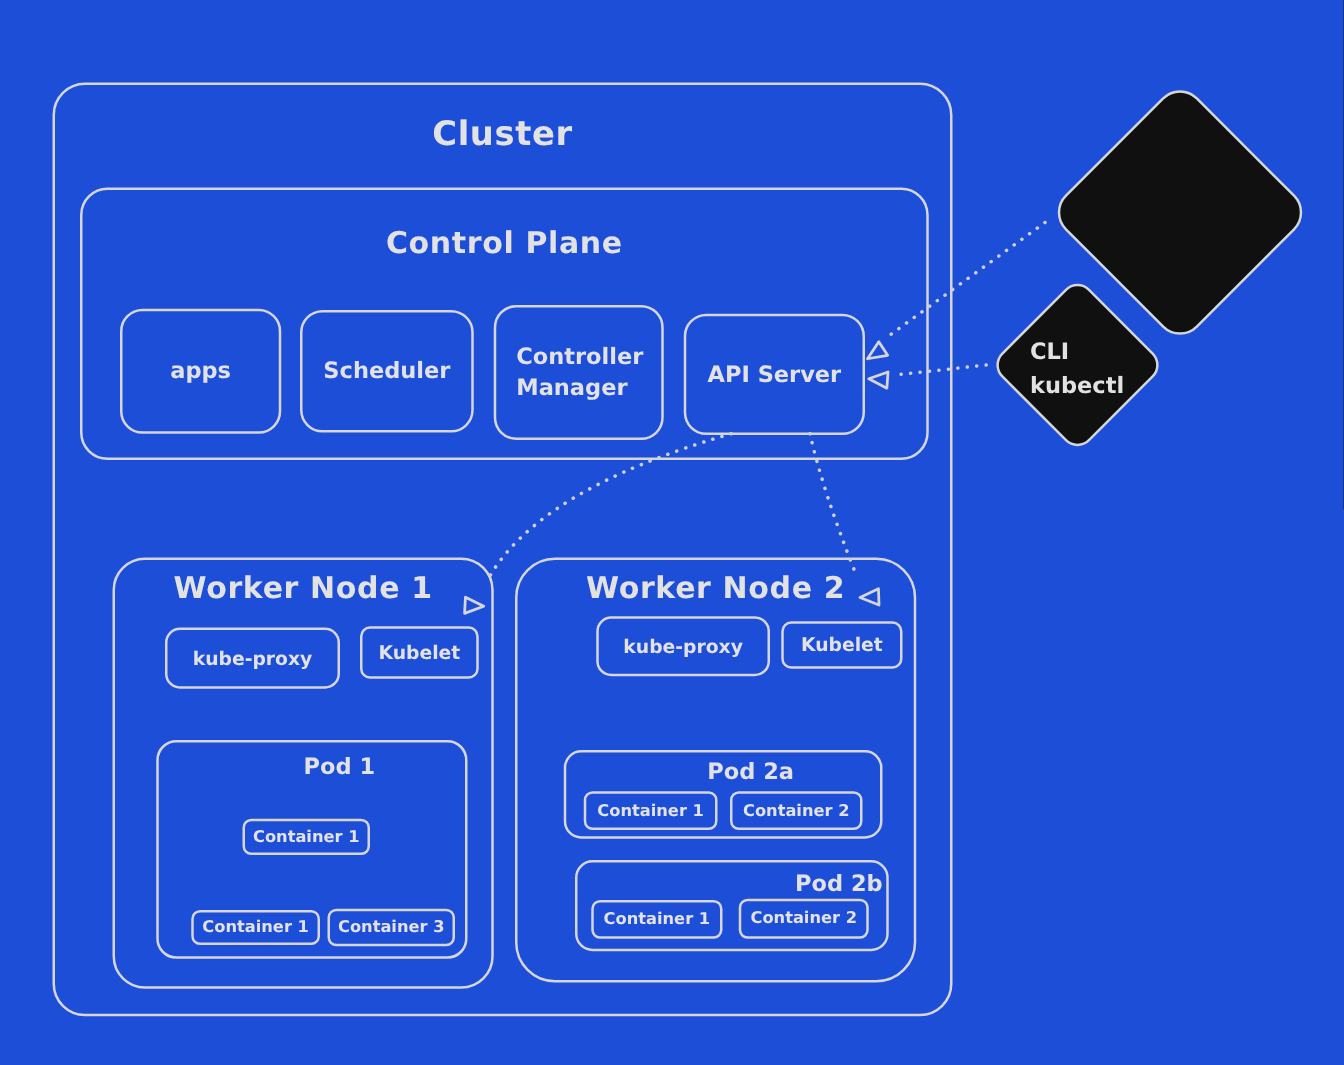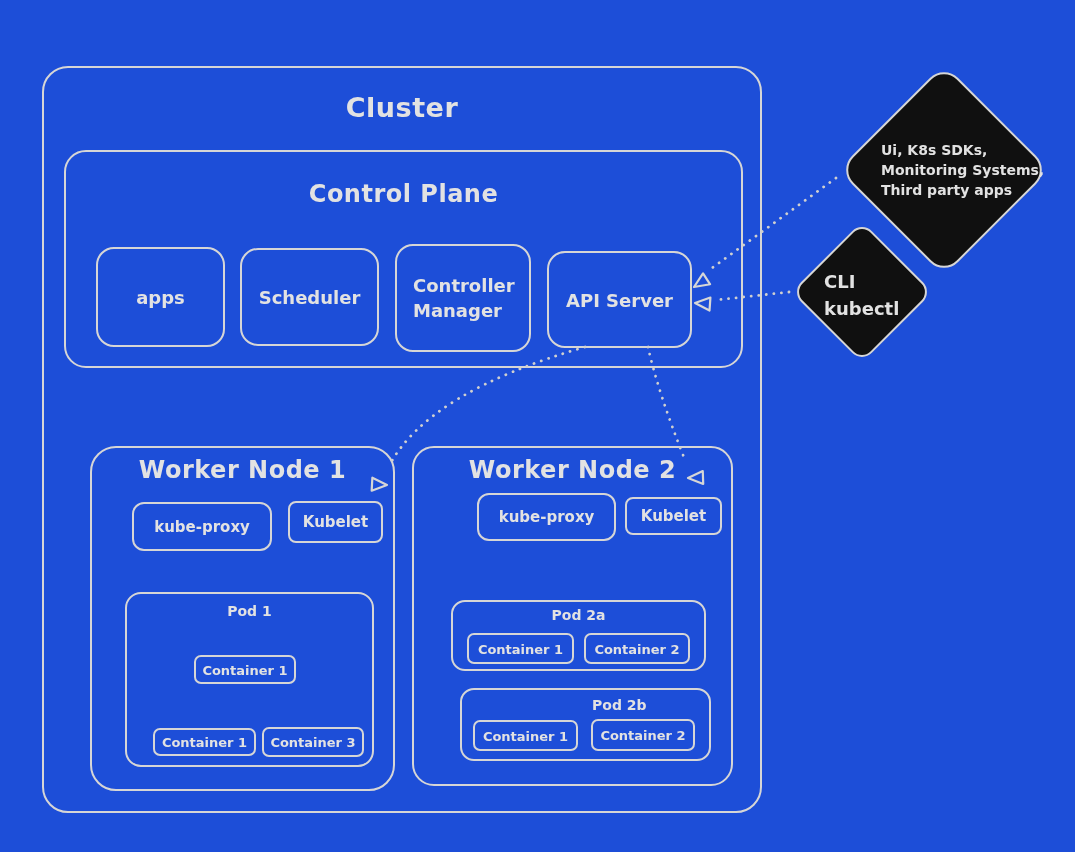--- a/index.html
+++ b/index.html
@@ -8,21 +8,21 @@
     font-family:"DejaVu Sans",sans-serif;font-weight:bold;color:#e2e2e2;
   }
   .box{position:absolute;border:2.5px solid #d6d6d6;border-radius:20px;background:transparent;box-sizing:border-box;}
   .thin{border-width:2px;}
   .title{position:absolute;left:0;right:0;text-align:center;white-space:nowrap;}
   .lbl{position:absolute;left:0;right:0;top:50%;transform:translateY(-50%);text-align:center;white-space:nowrap;}
   .big-title{font-size:27px;letter-spacing:0.5px;}
   .mid-title{font-size:24px;letter-spacing:0.5px;}
   .comp-lbl{font-size:18px;}
   .small-lbl{font-size:15px;}
-  .pod-title{font-size:14px;}
+  .pod-title{font-size:18px;margin-left:44px;}
   .cont-lbl{font-size:13px;}
   .diamond{position:absolute;border:2.5px solid #d6d6d6;border-radius:18px;background:#101010;box-sizing:border-box;transform:rotate(45deg);}
   .dtext{position:absolute;text-align:left;line-height:20px;font-size:14px;white-space:nowrap;}
   .arrows{position:absolute;left:0;top:0;pointer-events:none;}
 </style>
 </head>
 <body>
 
 <div class="canvas">
 
@@ -61,21 +61,21 @@
         </div>
         <div class="box thin" style="left:26px;top:134px;width:103px;height:28px;border-radius:7px;">
           <div class="lbl cont-lbl">Container 1</div>
         </div>
         <div class="box thin" style="left:135px;top:133px;width:102px;height:30px;border-radius:7px;">
           <div class="lbl cont-lbl">Container 3</div>
         </div>
       </div>
     </div>
 
-    <div class="box" style="left:368px;top:378px;width:321px;height:340px;border-radius:22px;">
+    <div class="box" style="left:368px;top:378px;width:321px;height:340px;border-radius:32px;">
       <div class="title mid-title" style="top:8px;">Worker Node 2</div>
       <div class="box thin" style="left:63px;top:45px;width:139px;height:48px;border-radius:12px;">
         <div class="lbl small-lbl">kube-proxy</div>
       </div>
       <div class="box thin" style="left:211px;top:49px;width:97px;height:38px;border-radius:8px;">
         <div class="lbl small-lbl">Kubelet</div>
       </div>
       <div class="box thin" style="left:37px;top:152px;width:255px;height:71px;border-radius:14px;">
         <div class="title pod-title" style="top:5px;">Pod 2a</div>
         <div class="box thin" style="left:14px;top:31px;width:107px;height:31px;border-radius:7px;">
@@ -91,25 +91,20 @@
           <div class="lbl cont-lbl">Container 1</div>
         </div>
         <div class="box thin" style="left:129px;top:29px;width:104px;height:32px;border-radius:7px;">
           <div class="lbl cont-lbl">Container 2</div>
         </div>
       </div>
     </div>
   </div>
 
   <div class="diamond" style="left:869px;top:95px;width:150px;height:150px;border-radius:20px;"></div>
-  <div class="dtext" style="left:881px;top:140px;">
-    <div>Ui, K8s SDKs,</div>
-    <div>Monitoring Systems,</div>
-    <div>Third party apps</div>
-  </div>
 
   <div class="diamond" style="left:812px;top:242px;width:100px;height:100px;border-radius:14px;"></div>
   <div class="dtext" style="left:824px;top:268px;font-size:18px;line-height:27px;">
     <div>CLI</div>
     <div>kubectl</div>
   </div>
 
   <svg class="arrows" width="1075" height="852" viewBox="0 0 1075 852">
     <g fill="none" stroke="#d0d0d0" stroke-width="2.8" stroke-linecap="round" stroke-dasharray="0.1 7.5">
       <path d="M836 178 L712 268"></path>

